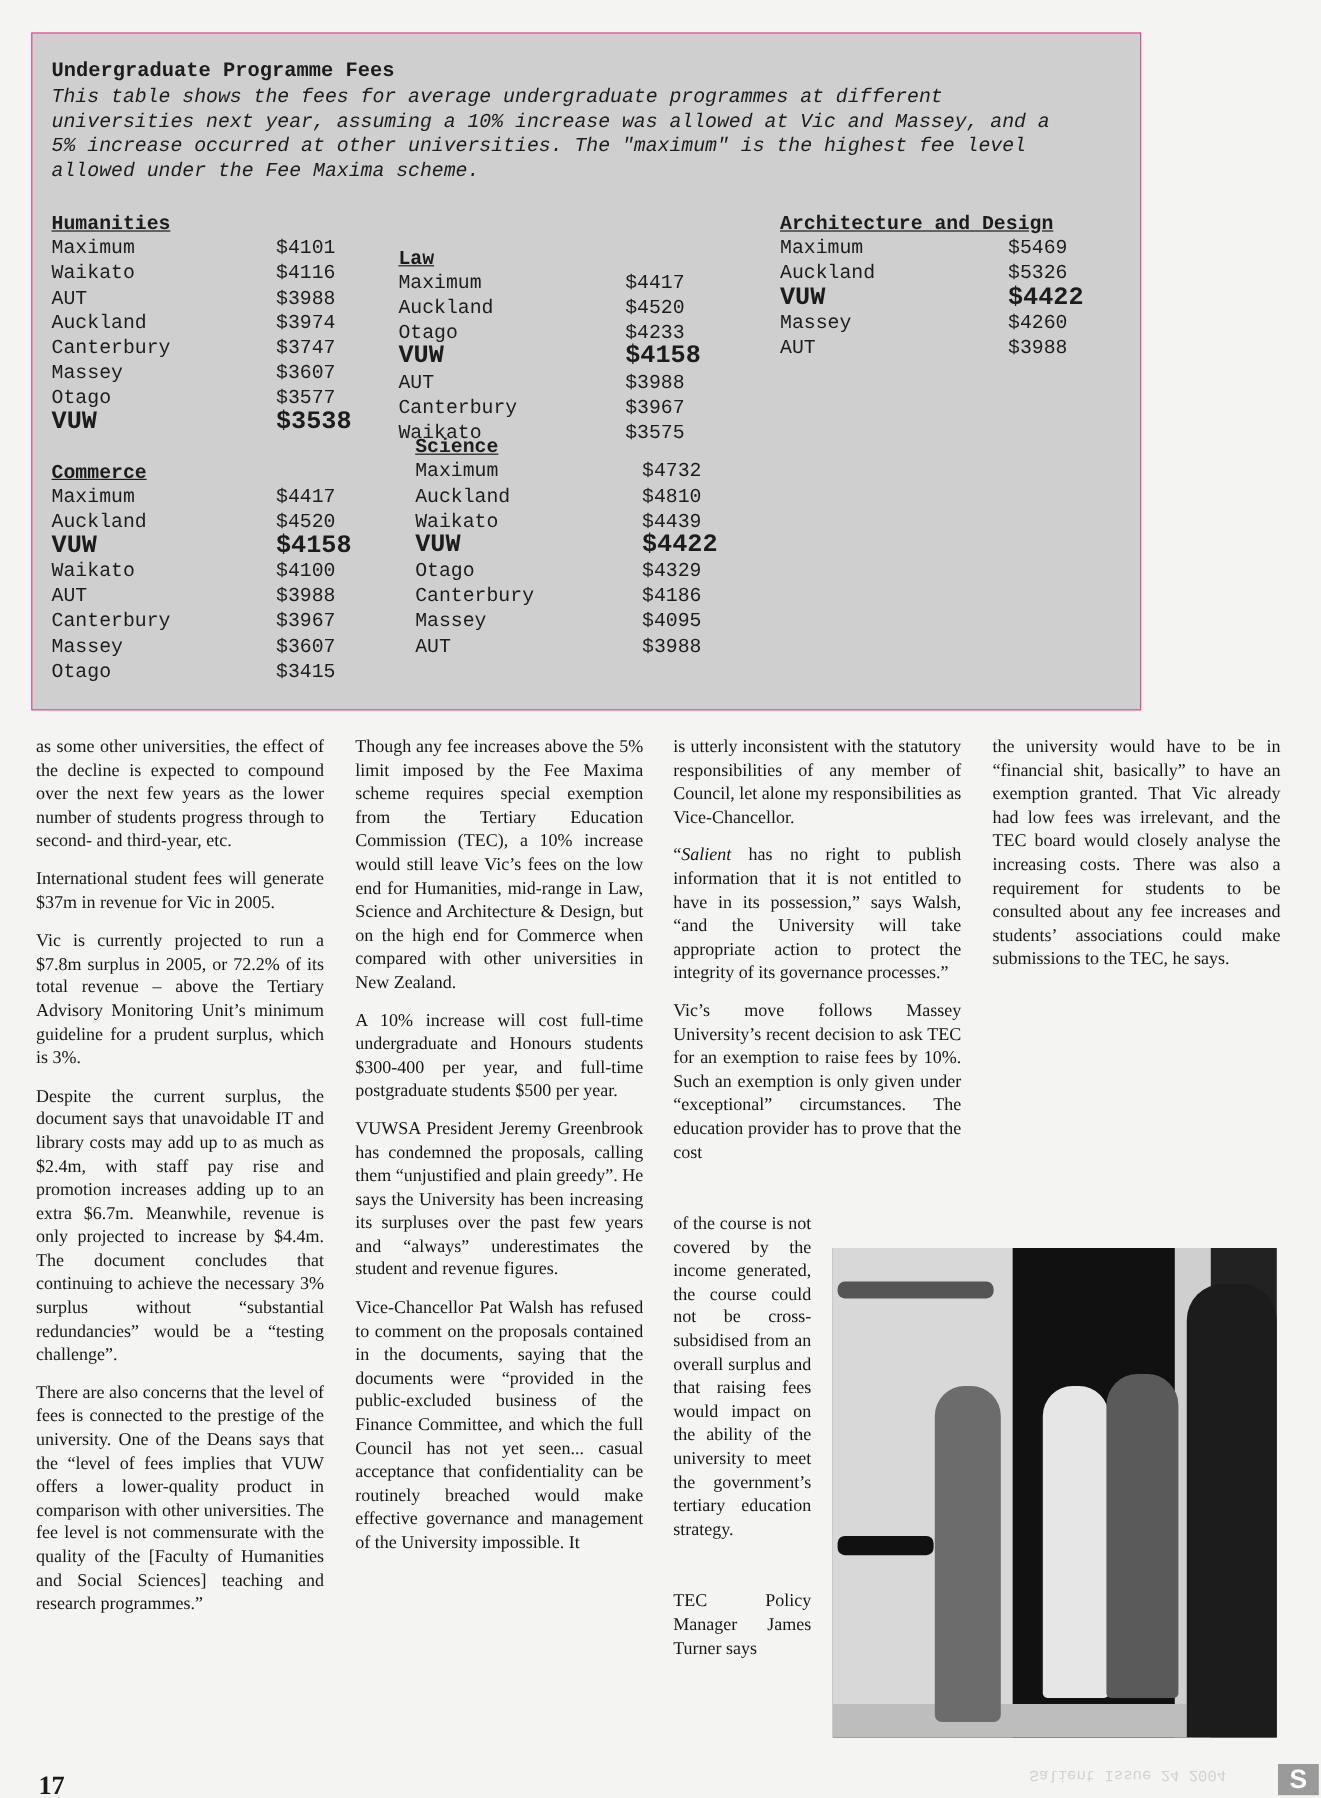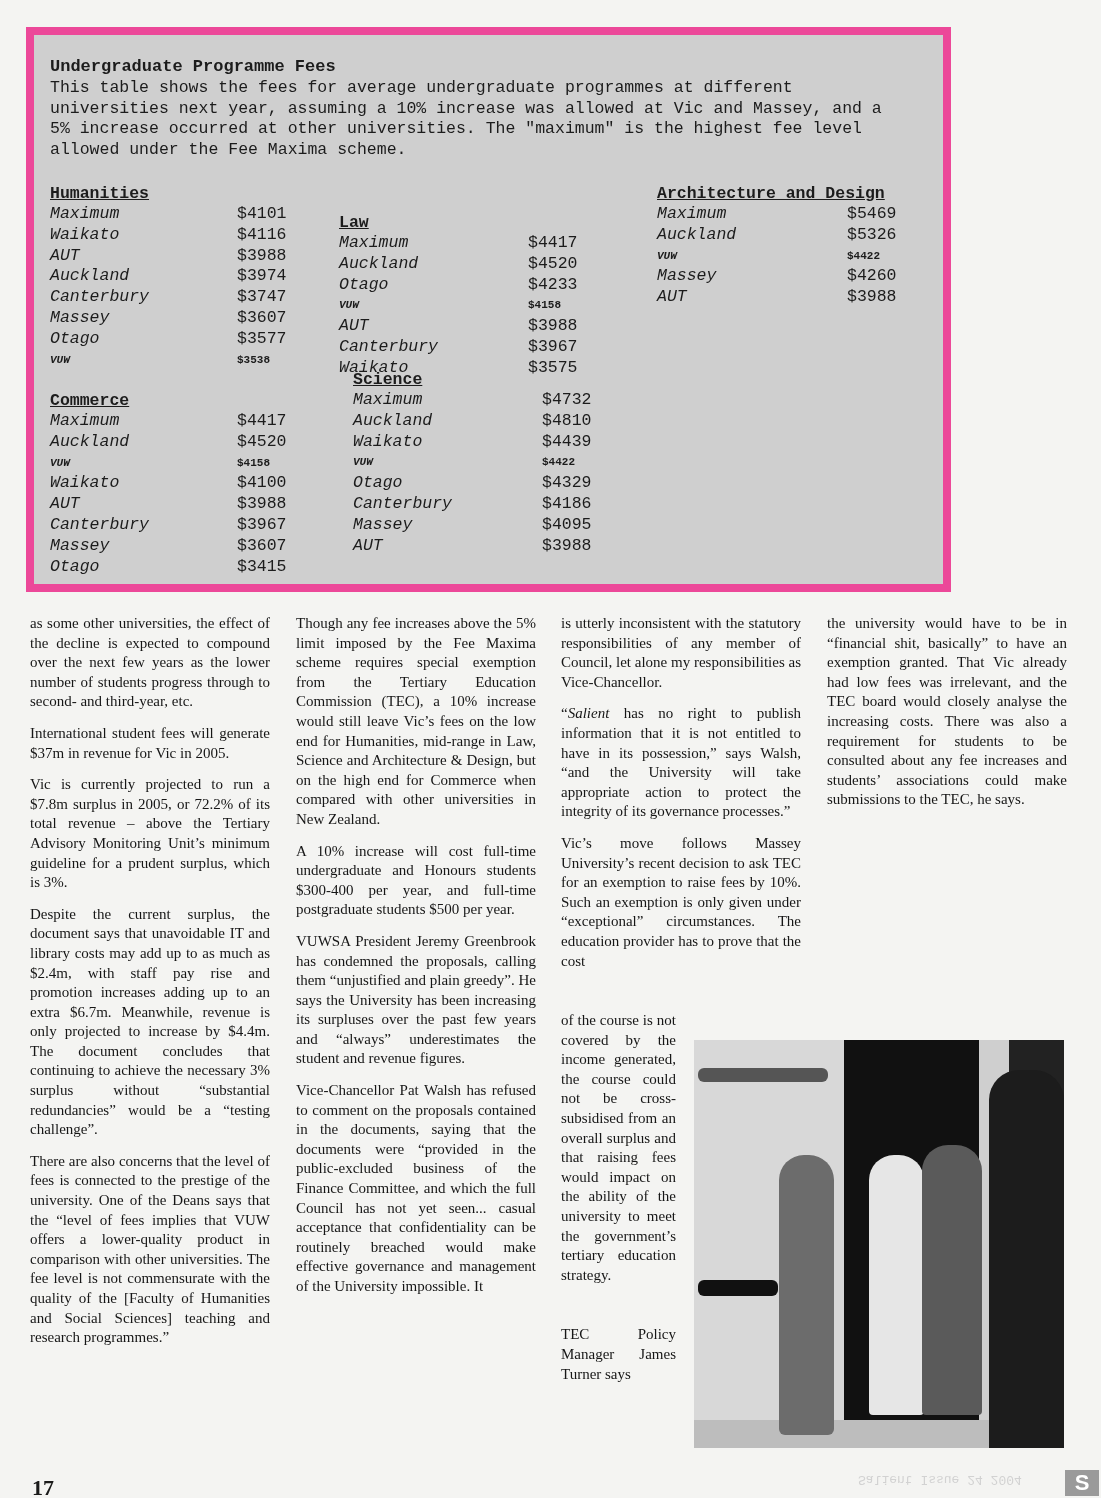--- a/index.html
+++ b/index.html
@@ -4,41 +4,41 @@
 <style>
   html, body { margin: 0; padding: 0; }
   body {
     width: 1101px; height: 1498px; position: relative; overflow: hidden;
     background: #f4f4f2;
     color: #1a1a1a;
   }
   .fee-box {
     position: absolute; left: 26px; top: 27px; width: 925px; height: 565px;
     background: #cfcfcf;
-    border: 8px solid #ec4899;
+    border: 1px solid #ec4899;
     box-sizing: border-box;
     font-family: "Liberation Mono", "DejaVu Sans Mono", monospace;
     font-size: 16.5px;
     color: #1c1c1c;
   }
   .fee-box .title {
     position: absolute; left: 16px; top: 22px; font-weight: bold; font-size: 17px;
   }
   .fee-box .intro {
     position: absolute; left: 16px; top: 43px; width: 900px;
-    line-height: 20.5px; white-space: pre-line;
+    line-height: 20.5px; white-space: pre-line; font-style: italic;
   }
   .fee-group { position: absolute; }
   .fee-group .heading {
     font-weight: bold; text-decoration: underline; height: 21px; line-height: 21px;
   }
   .fee-row { display: flex; height: 20.8px; line-height: 20.8px; }
-  .fee-row .uni { width: 187px; font-style: italic; }
+  .fee-row .uni { width: 187px; }
   .fee-row .fee { width: 80px; }
-  .fee-row.bold { font-weight: bold; font-size: 11px; }
+  .fee-row.bold { font-weight: bold; font-size: 21px; }
   .g-law .fee-row .uni, .g-sci .fee-row .uni { width: 189px; }
   .g-arch .fee-row .uni { width: 190px; }
 
   .col {
     position: absolute; top: 614px; width: 240px;
     font-family: "Liberation Serif", "DejaVu Serif", serif;
     font-size: 15px; line-height: 19.6px; text-align: justify;
     color: #161616;
   }
   .col p { margin: 0 0 12px 0; }

